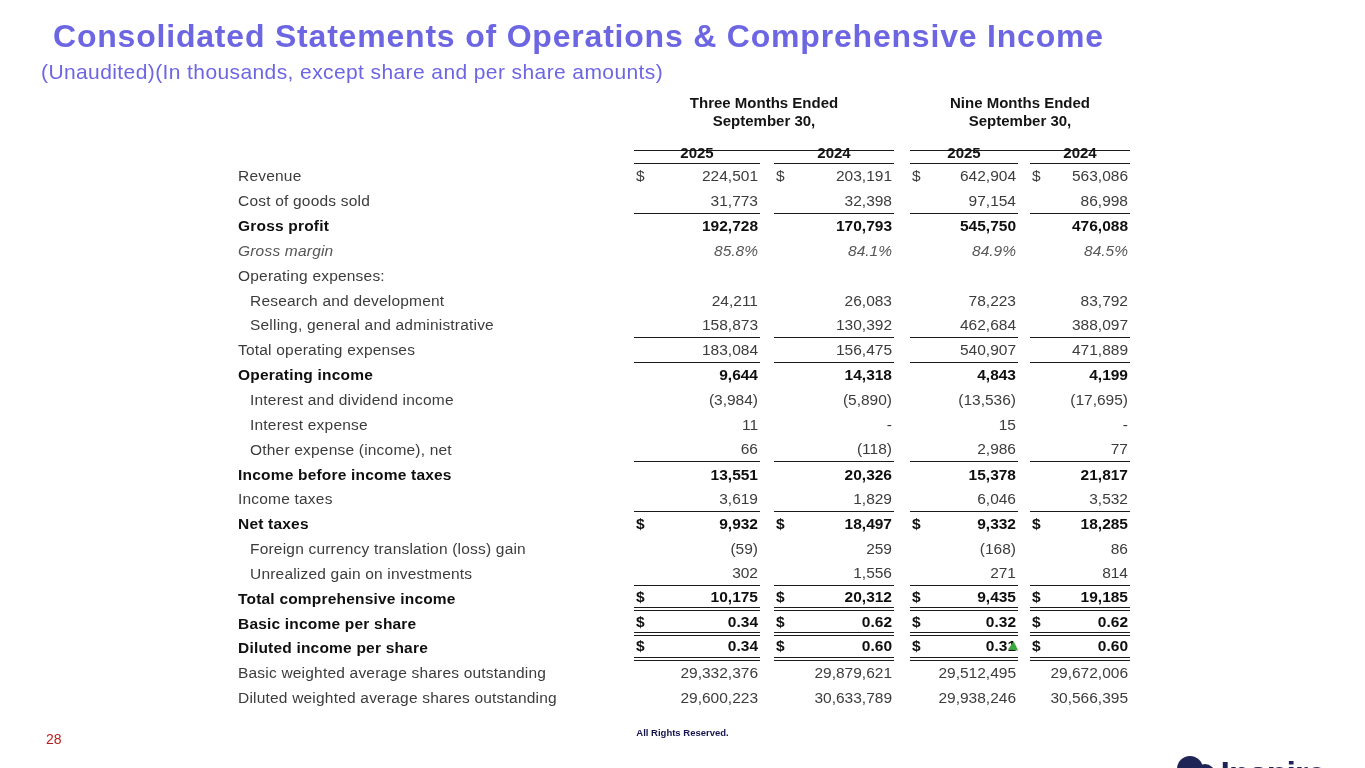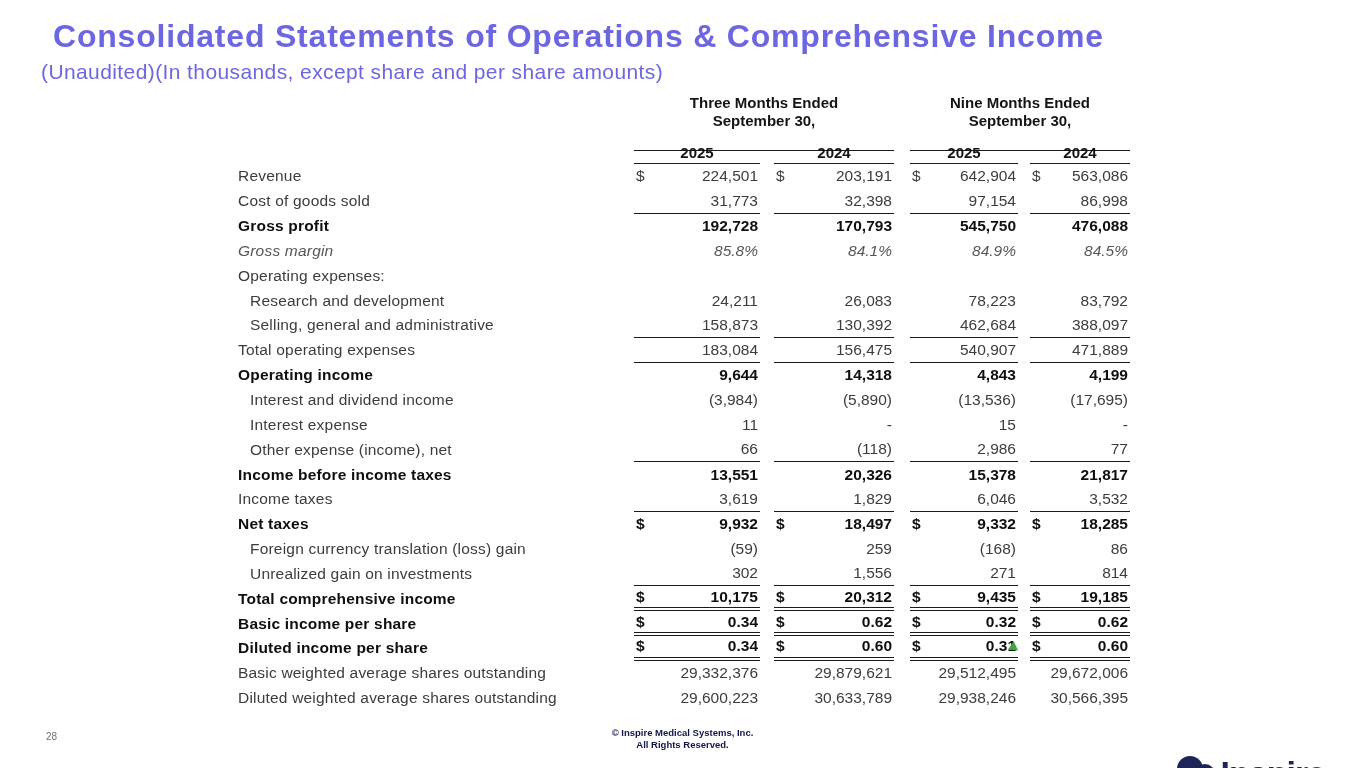--- a/index.html
+++ b/index.html
@@ -34,21 +34,21 @@
   .num .v{margin-left:auto;text-align:right;}
   .b-single{border-bottom:1.5px solid #1a1a1a;}
   .b-double{border-bottom:4px double #1a1a1a;}
   .style-bold .label,.style-bold .v,.style-bold .d{font-weight:bold;color:#0f0f0f;}
   .style-italic .label,.style-italic .v{font-style:italic;color:#565656;}
   .style-indent .label{padding-left:12px;}
   .marker{position:absolute;left:772px;top:549px;width:0;height:0;
           border-left:9px solid var(--green);border-top:5px solid transparent;
           border-bottom:5px solid transparent;transform:rotate(35deg);}
   
-  .page-number{position:absolute;left:46px;top:731px;font-size:10px;color:#737373;}
+  .page-number{position:absolute;left:46px;top:731px;font-size:14px;color:#b91c1c;}
   .copyright{position:absolute;left:50%;transform:translateX(-50%);top:727px;width:360px;
              text-align:center;font-size:9.5px;font-weight:bold;color:#15154d;line-height:12px;}
   .logo{position:absolute;right:34px;top:714px;display:flex;align-items:center;gap:0;margin-top:38px;}
   .logo .wordmark{font-size:34px;font-weight:bold;color:var(--navy);letter-spacing:-1px;}
   .logo .reg{font-size:8px;color:var(--navy);align-self:flex-end;margin-bottom:6px;}
 </style>
 </head>
 <body style="--title: #6d66e3; --navy: #1f2456; --periwinkle: #8186f0; --green: #3da63d;">
 
 <h1 class="slide-title">Consolidated Statements of Operations &amp; Comprehensive Income</h1>
@@ -564,21 +564,20 @@
           <span class="v">30,566,395</span>
         </div>
   </div>
     </div>
   <div class="marker"></div>
 </div>
 
 <div class="page-number">28</div>
 
 <div class="copyright">
-  <div>© Inspire Medical Systems, Inc.</div>
   <div>All Rights Reserved.</div>
 </div>
 
 <div class="logo">
   <svg width="54" height="42" viewBox="0 0 54 42" aria-hidden="true">
     <circle cx="23" cy="17" r="13" fill="#1f2456"></circle>
     <circle cx="38" cy="22" r="10" fill="#1f2456"></circle>
     <ellipse cx="40" cy="29" rx="11" ry="8" fill="#1f2456"></ellipse>
     <path d="M3 38 A12 12 0 0 1 27 38 Z" fill="#8186f0" stroke="#ffffff" stroke-width="2"></path>
   </svg>

